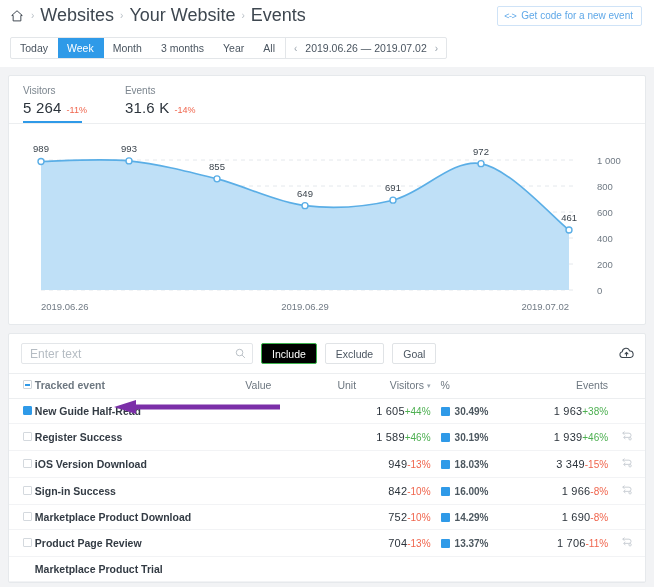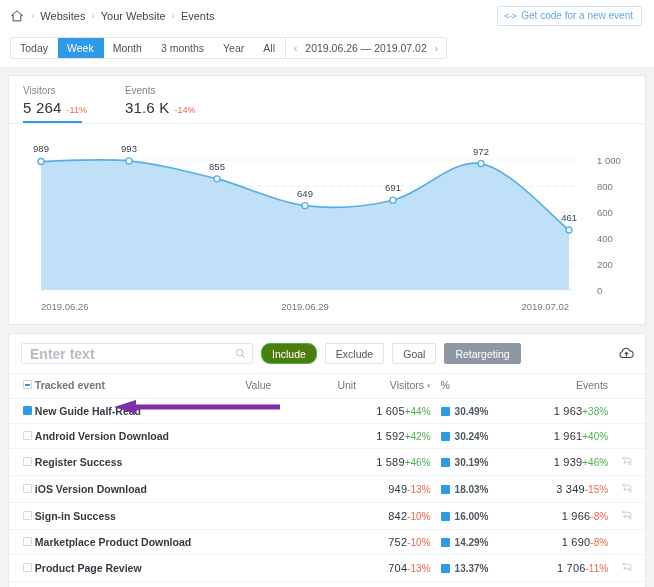--- a/index.html
+++ b/index.html
@@ -23,21 +23,21 @@
     background: #fff;
     display: flex;
     align-items: center;
     padding: 0 12px 0 10px;
     border-bottom: 1px solid #fff;
   }
   .breadcrumb { display: flex; align-items: center; gap: 6px; font-size: 12.5px; }
   .home-icon { display: inline-block; width: 14px; height: 14px; margin-right: 1px; }
   .home-icon svg { display: block; }
   .crumb-sep { color: #b8bfc6; font-size: 10px; }
-  .crumb { color: #3e4750; font-size: 11px; }
+  .crumb { color: #3e4750; font-size: 18px; }
   .spacer { flex: 1; }
   .getcode-btn {
     border: 1px solid #cfe3f7;
     border-radius: 2px;
     background: #fff;
     color: #5fa8e8;
     font-size: 10px;
     padding: 4px 8px 4px 6px;
     display: flex;
     align-items: center;
@@ -121,35 +121,34 @@
   }
   .search-box {
     position: relative;
     width: 232px; height: 21px;
     border: 1px solid #e3e6e9; border-radius: 2px;
     display: flex; align-items: center;
     padding: 0 22px 0 8px;
   }
   .search-box input {
     border: 0; outline: 0; width: 100%;
-    font-size: 14px; color: #5a646e;
+    font-size: 12px; color: #5a646e;
     font-family: "Liberation Sans", sans-serif;
     background: transparent;
-    font-weight: bold;
   }
   .search-box input::placeholder { color: #b5bcc3; }
   .search-icon { position: absolute; right: 6px; top: 4px; color: #b0b7be; }
   .fbtn {
     height: 21px; padding: 0 10px;
     border-radius: 2px; font-size: 10.5px;
     display: flex; align-items: center;
     cursor: pointer; white-space: nowrap;
     border: 1px solid #e0e3e6; background: #fff; color: #4a5560;
   }
-  .fbtn.include { background: #4d7c0f; border-color: #3eb34f; color: #fff; border-radius: 9px; }
+  .fbtn.include { background: #000000; border-color: #3eb34f; color: #fff; }
   .fbtn.retarget { background: #8d98a3; border-color: #8d98a3; color: #fff; }
   .cloud-icon { margin-left: auto; color: #3b444d; }
 
   
   table { width: 100%; border-collapse: collapse; }
   thead th {
     font-weight: normal;
     font-size: 10.5px;
     color: #6d7780;
     text-align: left;
@@ -317,21 +316,20 @@
         <span class="search-icon">
           <svg width="11" height="11" viewBox="0 0 14 14">
             <circle cx="5.8" cy="5.8" r="4.2" fill="none" stroke="#b0b7be" stroke-width="1.1"></circle>
             <line x1="9" y1="9" x2="12.6" y2="12.6" stroke="#b0b7be" stroke-width="1.1"></line>
           </svg>
         </span>
       </div>
       <div class="fbtn include">Include</div>
       <div class="fbtn">Exclude</div>
       <div class="fbtn">Goal</div>
-      <div class="fbtn retarget">Retargeting</div>
       <span class="cloud-icon">
         <svg width="17" height="14" viewBox="0 0 20 16">
           <path d="M5.2 13.2 A3.4 3.4 0 0 1 5 6.5 A4.4 4.4 0 0 1 13.6 5.6 A3.6 3.6 0 0 1 14.4 13.2 Z" fill="none" stroke="#3b444d" stroke-width="1.2" stroke-linejoin="round"></path>
           <path d="M10 11.6 L10 7.4 M8.3 9 L10 7.2 L11.7 9" fill="none" stroke="#3b444d" stroke-width="1.2" stroke-linecap="round" stroke-linejoin="round"></path>
         </svg>
       </span>
     </div>
 
     <table>
       <thead>
@@ -356,30 +354,20 @@
             <td class="c-name">New Guide Half-Read</td>
             <td class="c-value"></td>
             <td class="c-unit"></td>
             <td class="c-vis"><span class="num">1 605</span><span class="delta up">+44%</span></td>
             <td class="c-pct"><span class="swatch"></span><span class="pct-txt">30.49%</span></td>
             <td class="c-ev"><span class="num">1 963</span><span class="delta up">+38%</span></td>
             <td class="c-act"></td>
           </tr>
           <tr>
             <td class="c-check"><span class="cbox"></span></td>
-            <td class="c-name">Android Version Download</td>
-            <td class="c-value"></td>
-            <td class="c-unit"></td>
-            <td class="c-vis"><span class="num">1 592</span><span class="delta up">+42%</span></td>
-            <td class="c-pct"><span class="swatch"></span><span class="pct-txt">30.24%</span></td>
-            <td class="c-ev"><span class="num">1 961</span><span class="delta up">+40%</span></td>
-            <td class="c-act"></td>
-          </tr>
-          <tr>
-            <td class="c-check"><span class="cbox"></span></td>
             <td class="c-name">Register Success</td>
             <td class="c-value"></td>
             <td class="c-unit"></td>
             <td class="c-vis"><span class="num">1 589</span><span class="delta up">+46%</span></td>
             <td class="c-pct"><span class="swatch"></span><span class="pct-txt">30.19%</span></td>
             <td class="c-ev"><span class="num">1 939</span><span class="delta up">+46%</span></td>
             <td class="c-act"><span class="sync-icon"><svg width="13" height="12" viewBox="0 0 16 14">
                   <path d="M3.5 3.5 L11 3.5 A2.6 2.6 0 0 1 11 8.7 L5 8.7" fill="none" stroke="#c8ced4" stroke-width="1.2"></path>
                   <polyline points="5.6,1.6 3.3,3.5 5.6,5.4" fill="none" stroke="#c8ced4" stroke-width="1.2"></polyline>
                   <polyline points="6.6,6.9 4.4,8.8 6.6,10.6" fill="none" stroke="#c8ced4" stroke-width="1.2"></polyline>

